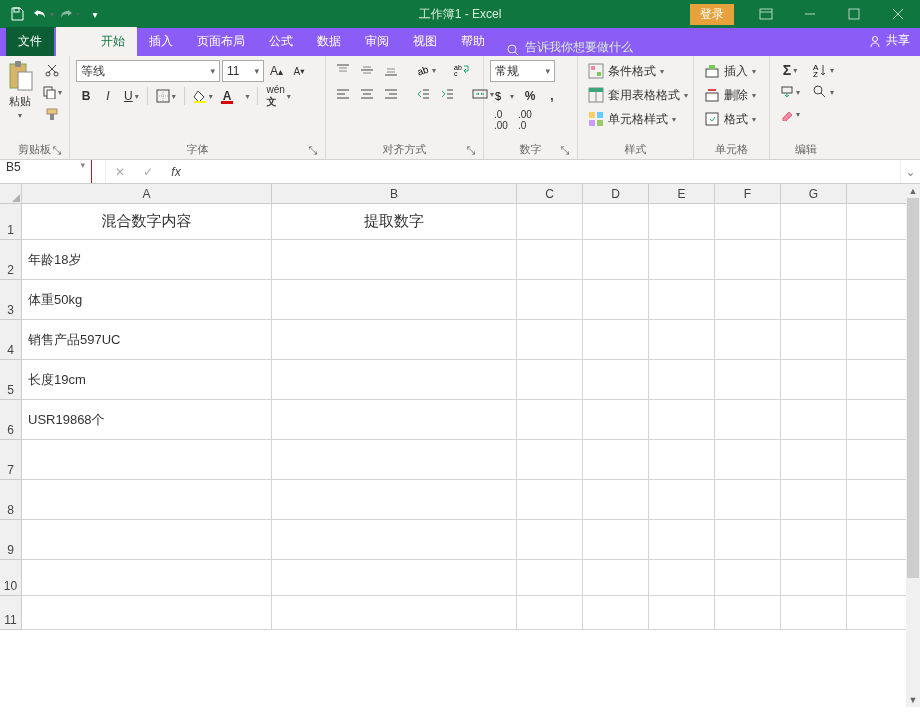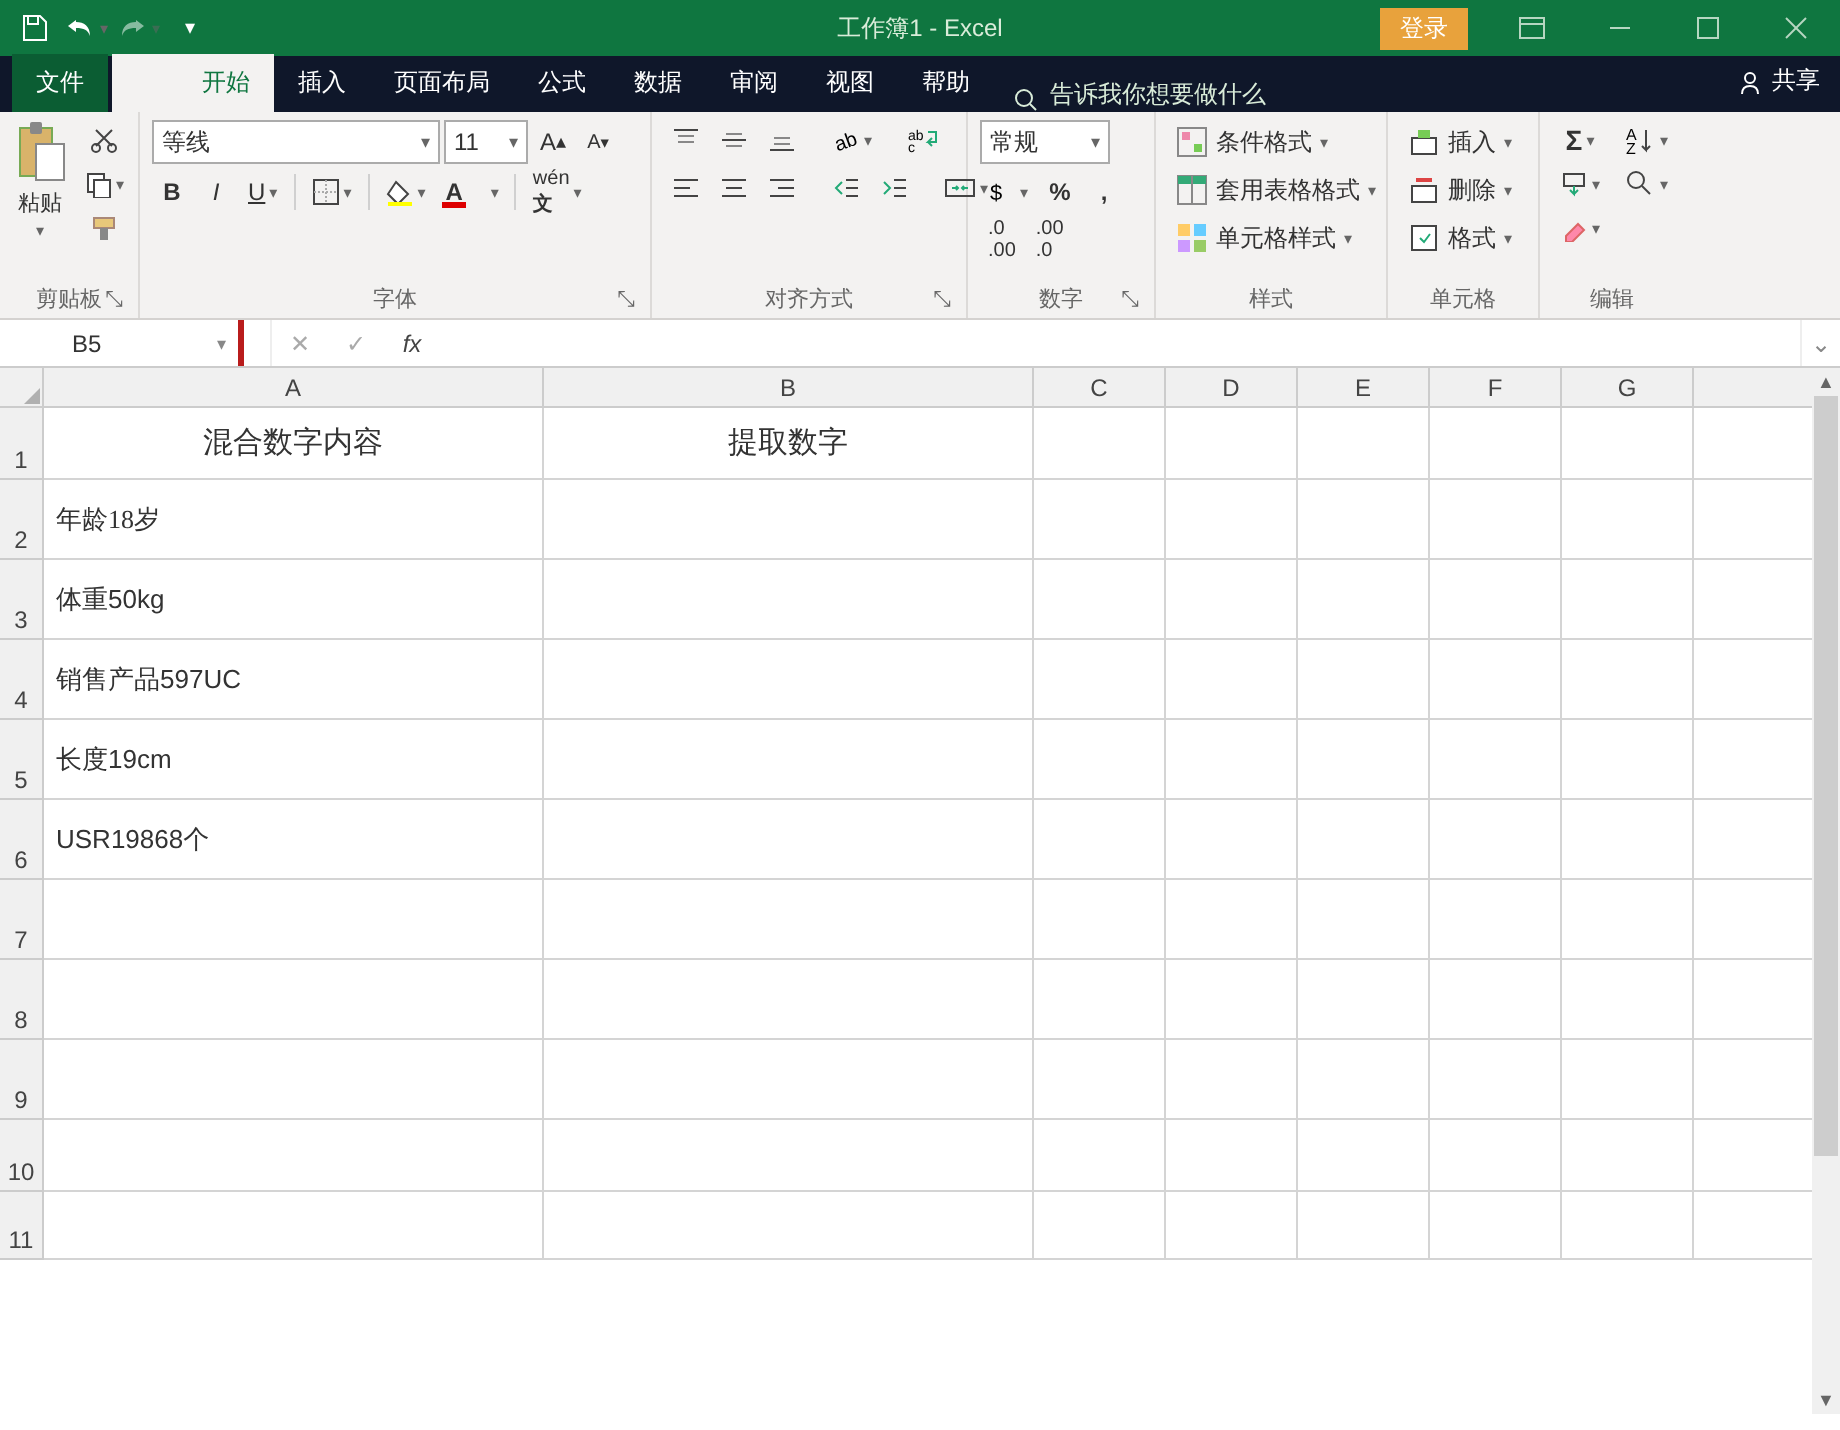--- a/index.html
+++ b/index.html
@@ -10,21 +10,21 @@
 .titlebar .qat { display:flex; align-items:center; gap:4px; margin-left:6px; }
 .titlebar .qat .qbtn { width:22px; height:22px; display:flex; align-items:center; justify-content:center; cursor:pointer; }
 .titlebar .qat .qbtn svg { fill:#fff; }
 .titlebar .title { position:absolute; left:0; right:0; text-align:center; font-size:12px; color:#d9ecd9; pointer-events:none; }
 .titlebar .winctrls { position:absolute; right:0; top:0; display:flex; align-items:center; height:100%; }
 .titlebar .winctrls .wbtn { width:44px; height:28px; display:flex; align-items:center; justify-content:center; cursor:pointer; }
 .titlebar .winctrls .wbtn svg { stroke:#b6d6c1; fill:none; }
 .titlebar .login { background:#e8a23c; color:#fff; padding:2px 10px; font-size:12px; margin-right:10px; }
 
 
-.tabs { height:28px; background:#0f172a; display:flex; align-items:flex-end; padding-left:6px; position:relative; }
+.tabs { height:28px; background:#8b5cf6; display:flex; align-items:flex-end; padding-left:6px; position:relative; }
 .tabs .tab { padding:6px 12px; color:#fff; font-size:12px; cursor:pointer; }
 .tabs .tab.active { background:#f3f2f1; color:#0f7640;padding-left:45px; }
 .tabs .tab.file { background:#0b5d33; color:#fff; margin-right:2px; }
 .tabs .tell { display:flex; align-items:flex-end; gap:6px; color:#d9ecd9; margin-left:10px; }
 .tabs .share { position:absolute; right:10px; top:4px; color:#fff; display:flex; align-items:center; gap:4px; font-size:12px; }
 
 
 .ribbon { height:104px; background:#f3f2f1; border-bottom:1px solid #d4d2d0; display:flex; }
 .group { border-right:1px solid #dcdad8; padding:4px 6px 2px 6px; display:flex; flex-direction:column; }
 .group .body { flex:1; display:flex; align-items:flex-start; gap:4px; }
@@ -36,21 +36,21 @@
 .col { display:flex; flex-direction:column; gap:2px; }
 .row { display:flex; align-items:center; gap:2px; }
 .smbtn { min-width:20px; height:20px; padding:0 3px; display:flex; align-items:center; justify-content:center; cursor:pointer; border:1px solid transparent; }
 .combo { height:22px; border:1px solid #ababab; background:#fff; display:flex; align-items:center; padding:0 4px; font-size:12px; justify-content:space-between; }
 .combo .arrow { font-size:9px; color:#666; margin-left:4px; }
 .rbtn { height:22px; display:flex; align-items:center; gap:4px; cursor:pointer; padding:0 4px; white-space:nowrap; font-size:12px;}
 .rbtn .dd { font-size:8px; color:#666; }
 
 
 .fbar { height:24px; border-bottom:1px solid #ccc; display:flex; align-items:stretch; }
-.namebox { width:92px; border-right:3px solid #b91c1c; display:flex; align-items:center; padding:0 6px; font-size:12px; justify-content:space-between;margin-left:30px;}
+.namebox { width:92px; border-right:1px solid #b91c1c; display:flex; padding:0 6px; font-size:12px; justify-content:space-between;}
 .namebox .arrow{font-size:9px;color:#888;}
 .fbtn { width:28px; display:flex; align-items:center; justify-content:center; color:#aaa; cursor:pointer; }
 .finput { flex:1; border:none; outline:none; padding:0 6px; font-size:12px; }
 .fbar .expand { width:20px; display:flex; align-items:center; justify-content:center; color:#888; border-left:1px solid #eee; cursor:pointer;}
 
 
 .gridwrap { position:absolute; top:184px; left:0; right:0; bottom:8px; display:flex; flex-direction:column; }
 .colheads { display:flex; height:20px; background:#f0f0f0; }
 .corner { width:22px; border-right:1px solid #ccc; border-bottom:1px solid #ccc; background:#f0f0f0; position:relative;}
 .corner::after{content:"";position:absolute;right:1px;bottom:1px;border-right:8px solid #b0b0b0;border-top:8px solid transparent;}
@@ -523,21 +523,21 @@
         <div class="cell hdrcell" style="width: 245px; height: 36px;">提取数字</div>
         <div class="cell" style="width: 66px; height: 36px;"></div>
         <div class="cell" style="width: 66px; height: 36px;"></div>
         <div class="cell" style="width: 66px; height: 36px;"></div>
         <div class="cell" style="width: 66px; height: 36px;"></div>
         <div class="cell" style="width: 66px; height: 36px;"></div>
         <div class="cell" style="flex: 1 1 0%; height: 36px;"></div>
       </div>
       <div class="r">
         <div class="rh" style="height: 40px;">2</div>
-        <div class="cell" style="width: 250px; height: 40px; font-family: Liberation Serif, serif;">年龄18岁</div>
+        <div class="cell" style="width: 250px; height: 40px;">年龄18岁</div>
         <div class="cell" style="width: 245px; height: 40px;"></div>
         <div class="cell" style="width: 66px; height: 40px;"></div>
         <div class="cell" style="width: 66px; height: 40px;"></div>
         <div class="cell" style="width: 66px; height: 40px;"></div>
         <div class="cell" style="width: 66px; height: 40px;"></div>
         <div class="cell" style="width: 66px; height: 40px;"></div>
         <div class="cell" style="flex: 1 1 0%; height: 40px;"></div>
       </div>
       <div class="r">
         <div class="rh" style="height: 40px;">3</div>

